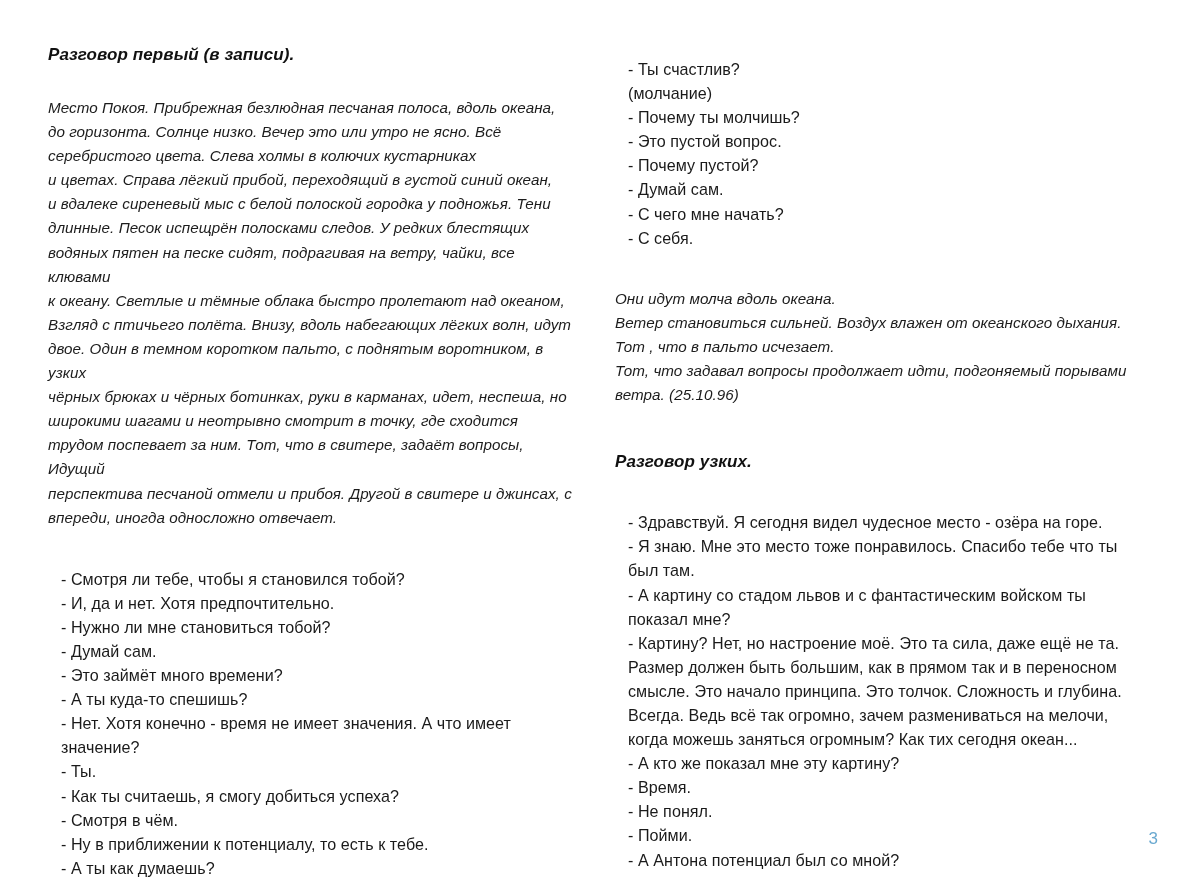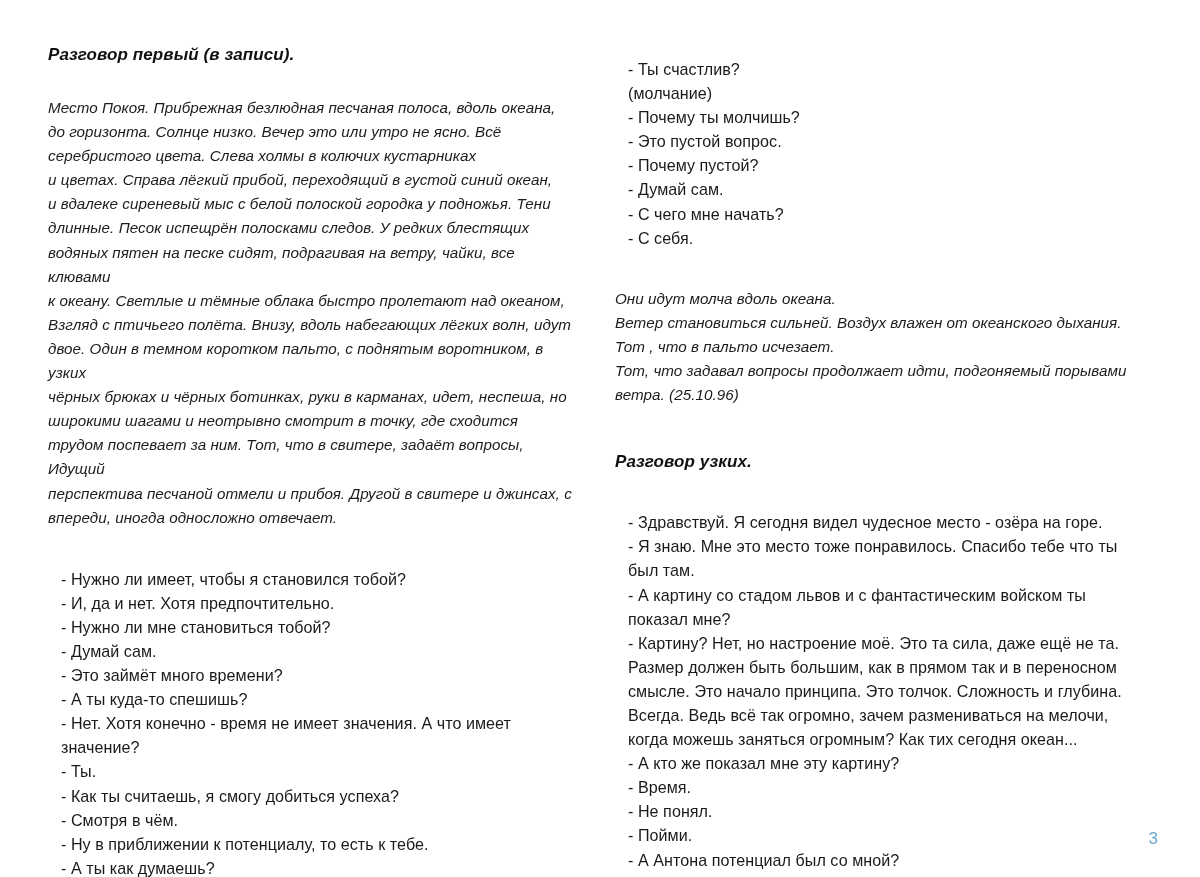--- a/index.html
+++ b/index.html
@@ -116,21 +116,21 @@
         <span class="line">чёрных брюках и чёрных ботинках, руки в карманах, идет, неспеша, но</span>
         <span class="line">широкими шагами и неотрывно смотрит в точку, где сходится</span>
         <span class="line">трудом поспевает за ним. Тот, что в свитере, задаёт вопросы, Идущий</span>
         <span class="line">перспектива песчаной отмели и прибоя. Другой в свитере и джинсах, с</span>
         <span class="line">впереди, иногда односложно отвечает.</span>
       </div>
 
       <div class="block-gap-md"></div>
 
       <div class="dialogue">
-        <span class="line">- Нужно ли имеет, чтобы я становился тобой?</span>
+        <span class="line">- Смотря ли тебе, чтобы я становился тобой?</span>
         <span class="line">- И, да и нет. Хотя предпочтительно.</span>
         <span class="line">- Нужно ли мне становиться тобой?</span>
         <span class="line">- Думай сам.</span>
         <span class="line">- Это займёт много времени?</span>
         <span class="line">- А ты куда-то спешишь?</span>
         <span class="line">- Нет. Хотя конечно - время не имеет значения. А что имеет</span>
         <span class="line">значение?</span>
         <span class="line">- Ты.</span>
         <span class="line">- Как ты считаешь, я смогу добиться успеха?</span>
         <span class="line">- Смотря в чём.</span>

